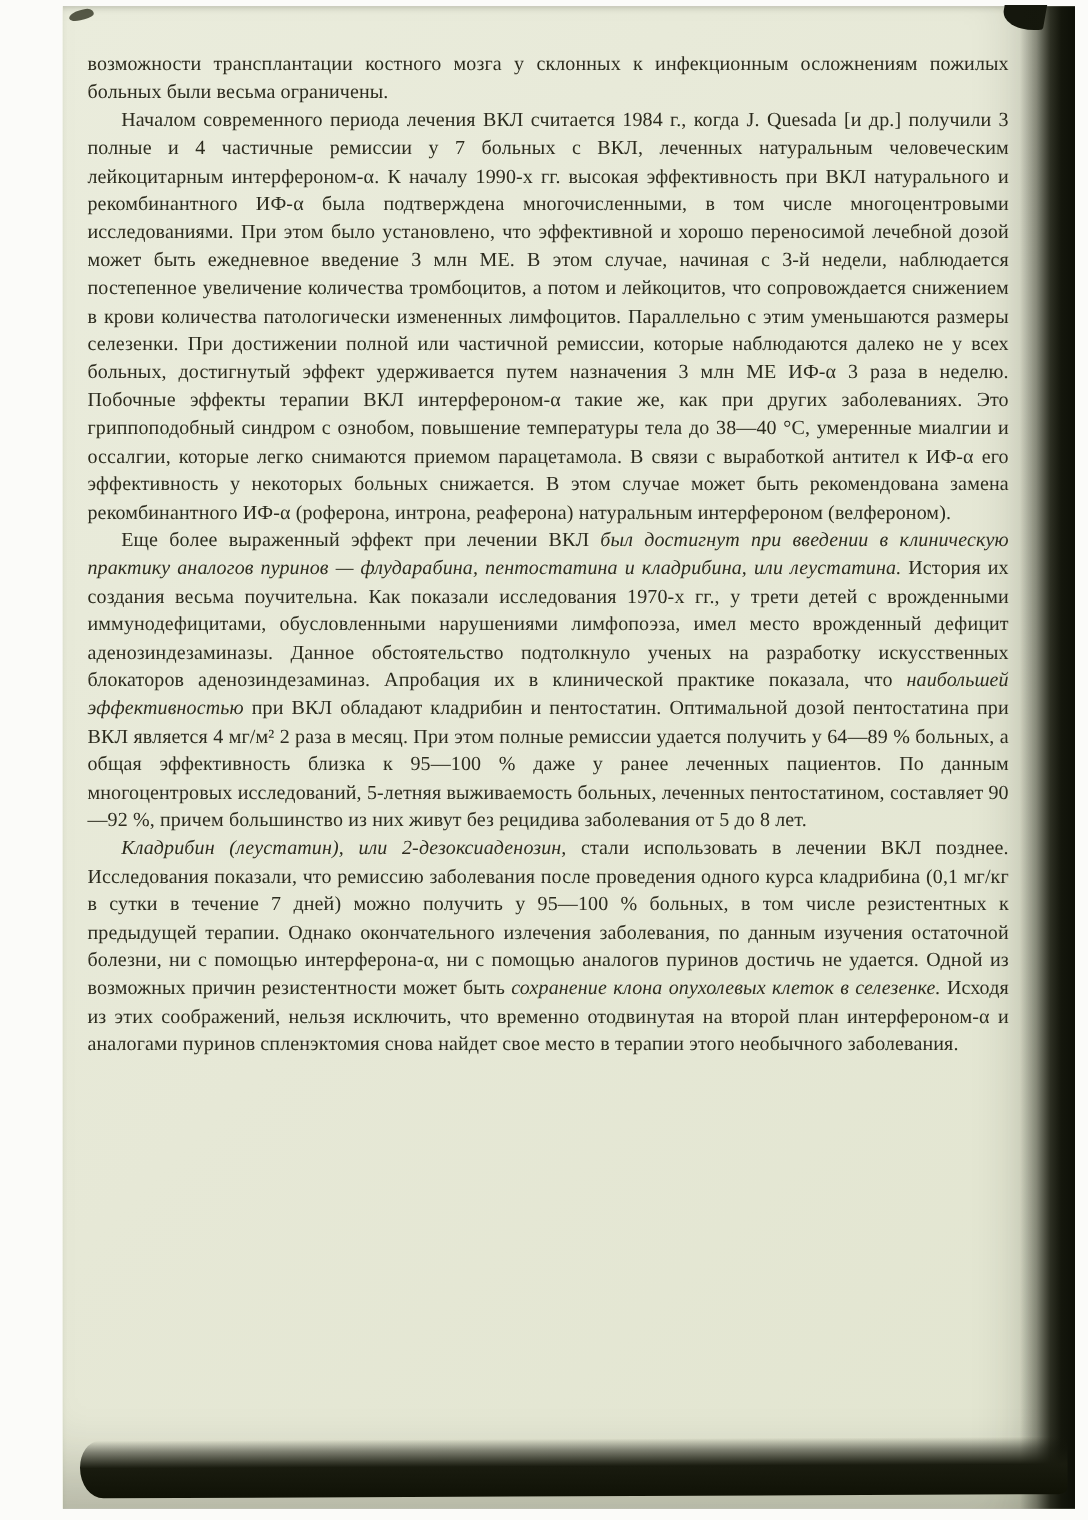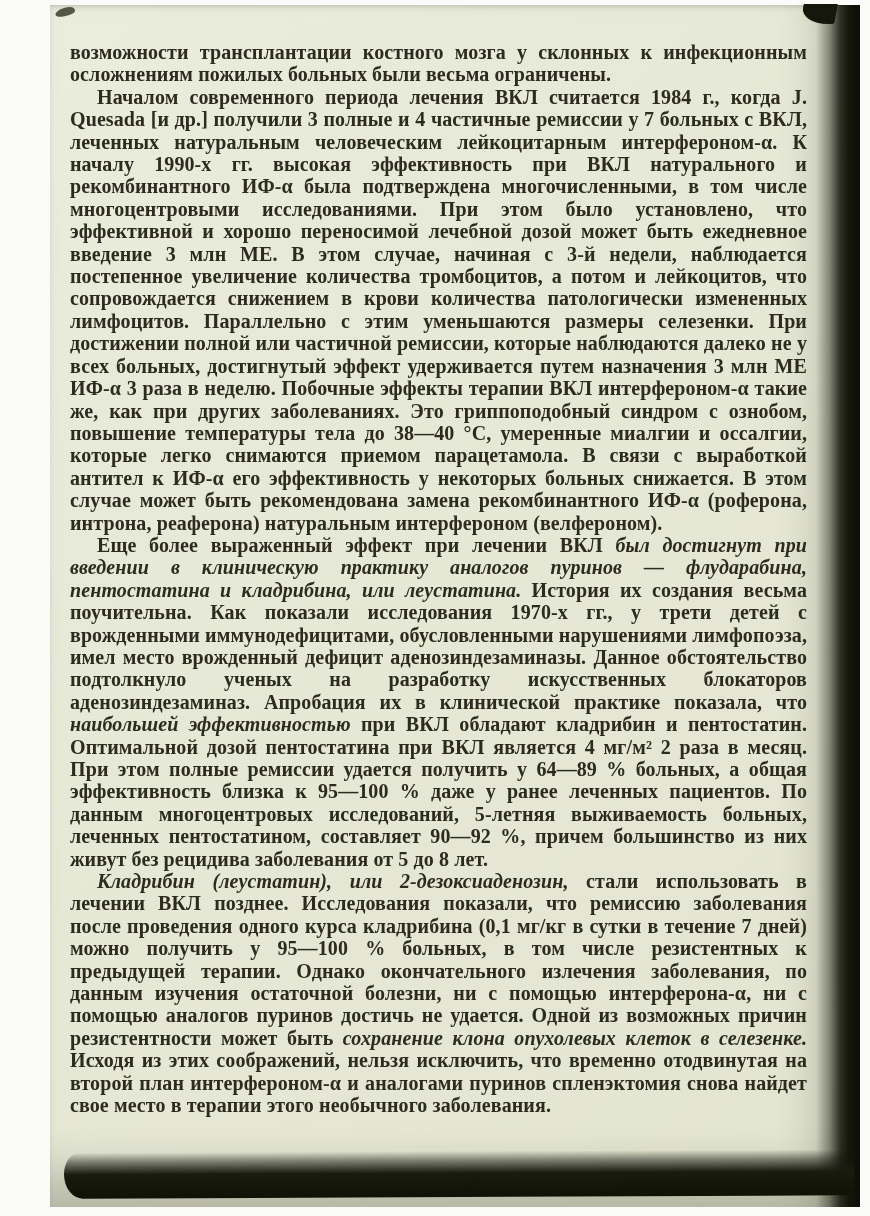--- a/index.html
+++ b/index.html
@@ -55,26 +55,25 @@
     width: 34px; height: 20px;
     background: #15170d;
     border-radius: 0 0 10% 80%;
     transform: skewX(-10deg);
   }
   .text {
     position: absolute;
     left: 20px; top: 36px;
     width: 737px;
     color: #2c2b1e;
-    font-size: 20px;
+    font-size: 16px;
     line-height: 22.4px;
     text-align: justify;
     letter-spacing: 0.1px;
     hyphens: auto;
-    font-weight: bold;
   }
   .text p { margin: 0; text-indent: 27px; }
   .text p.noindent { text-indent: 0; }
   .it { font-style: italic; }
 </style>
 </head>
 <body>
 
 <div class="scan">
   <div class="mark-top-left"></div>

